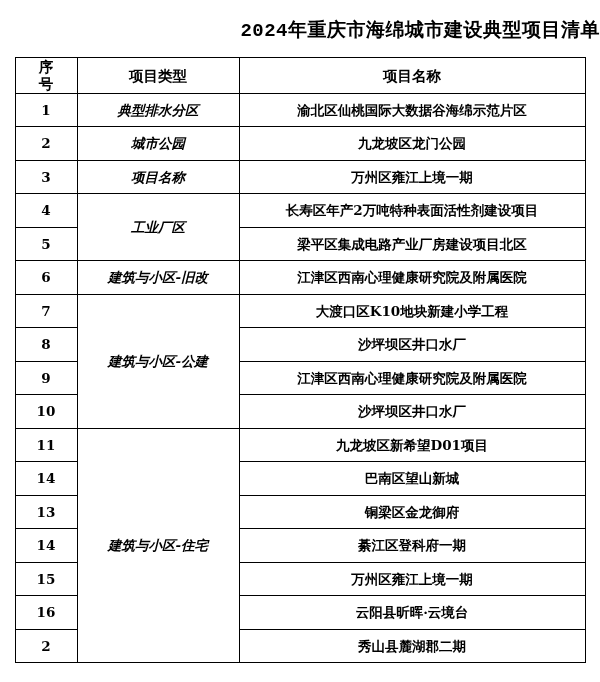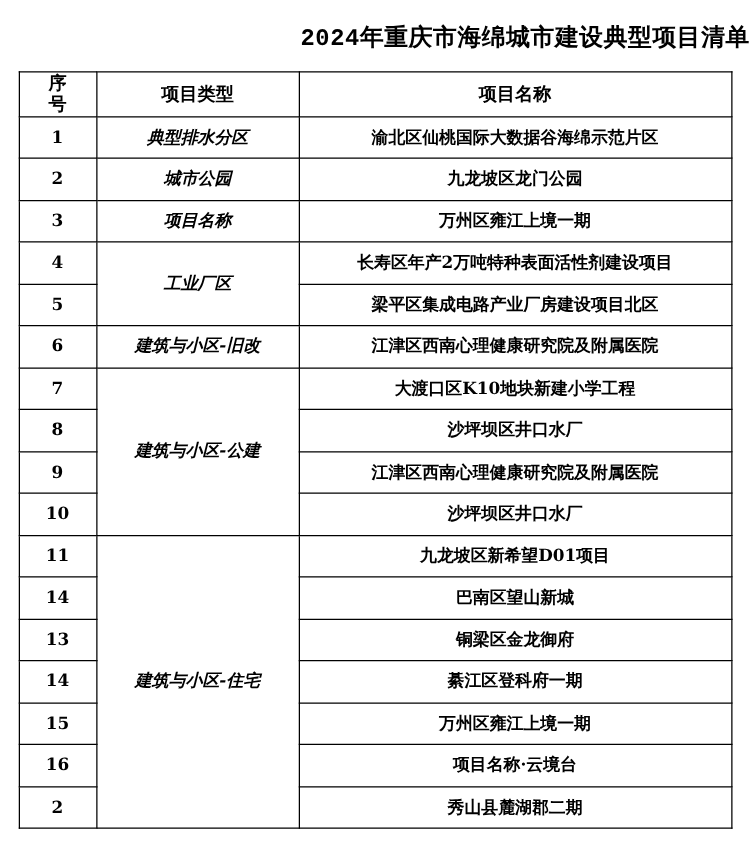--- a/index.html
+++ b/index.html
@@ -149,21 +149,21 @@
         <tr>
           <td class="cell-idx">14</td>
           <td class="cell-name">綦江区登科府一期</td>
         </tr>
         <tr>
           <td class="cell-idx">15</td>
           <td class="cell-name">万州区雍江上境一期</td>
         </tr>
         <tr>
           <td class="cell-idx">16</td>
-          <td class="cell-name">项目名称·云境台</td>
+          <td class="cell-name">云阳县昕晖·云境台</td>
         </tr>
         <tr>
           <td class="cell-idx">2</td>
           <td class="cell-name">秀山县麓湖郡二期</td>
         </tr>
       </tbody>
   </table>
 
 </div>
 

